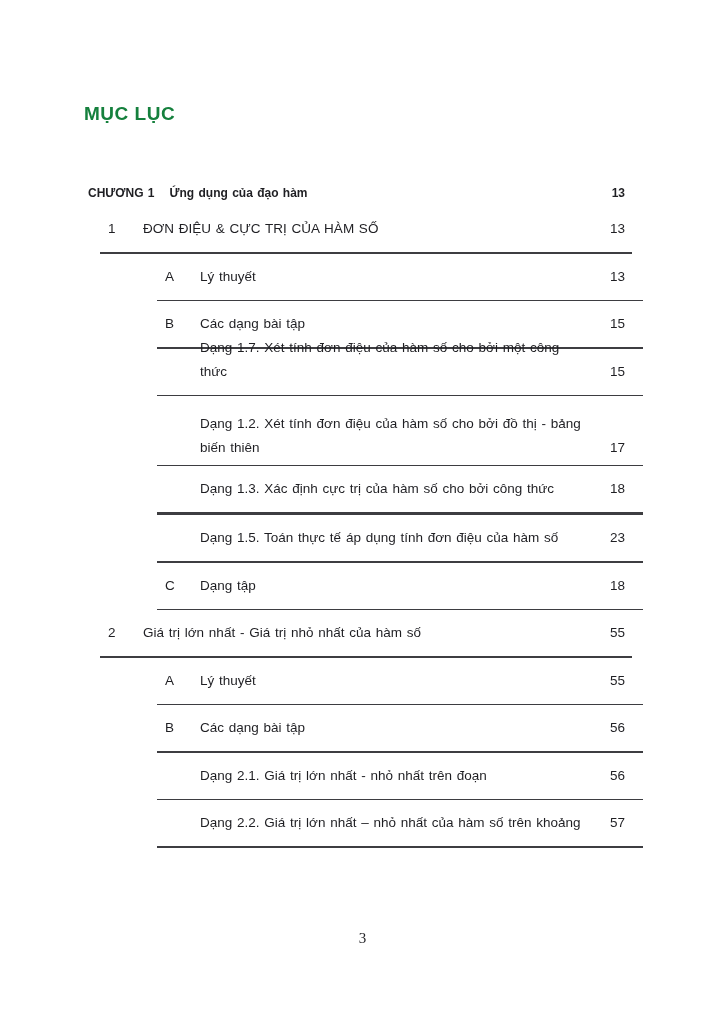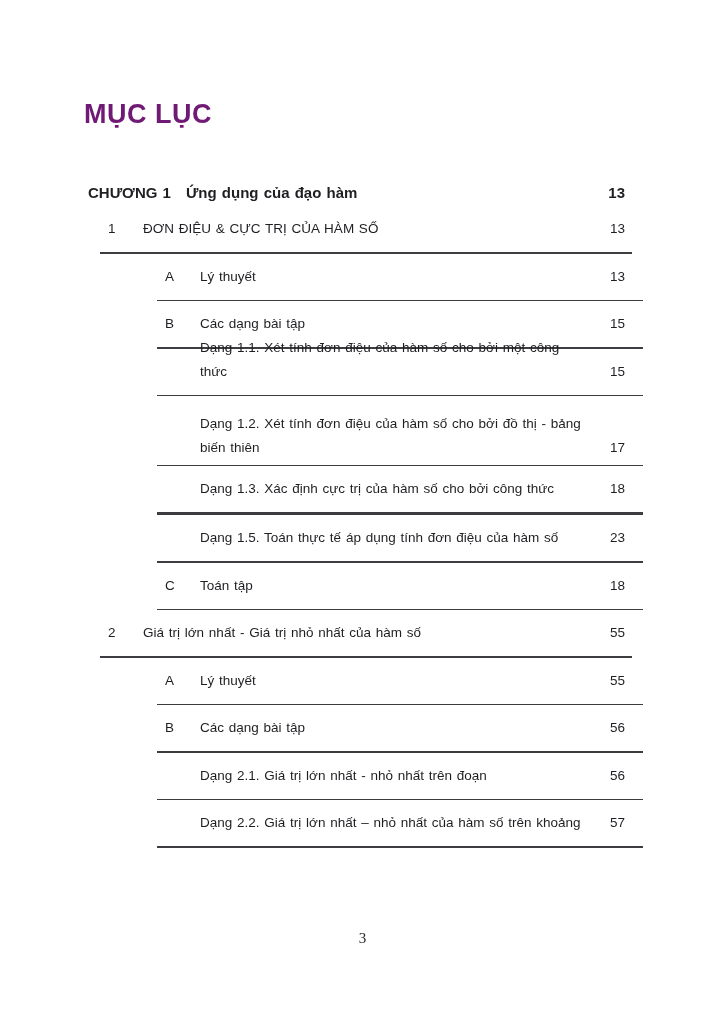--- a/index.html
+++ b/index.html
@@ -4,28 +4,28 @@
 <style>
   html,body { margin:0; padding:0; }
   body {
     width:725px; height:1024px; background:#ffffff; overflow:hidden;
     font-family:"Liberation Sans", sans-serif; color:#1f1f23;
   }
   .page { position:relative; width:725px; height:1024px; background:#fff; }
 
   .doc-title {
     position:absolute; top:98px; left:84px;
-    font-size:27px; font-weight:bold; letter-spacing:0.5px;
-    color:#701a75; line-height:32px;
+    font-size:19px; font-weight:bold; letter-spacing:0.5px;
+    color:#15803d; line-height:32px;
   }
 
   .chapter-row {
     position:absolute; top:181px; left:88px; right:100px;
     display:flex; align-items:baseline;
-    font-size:15px; font-weight:bold; line-height:24px; word-spacing:1px;
+    font-size:12px; font-weight:bold; line-height:24px; word-spacing:1px;
   }
   .chapter-title { margin-left:15px; flex:1; }
 
   .toc-list { position:absolute; top:206px; left:0; right:0; }
 
   .entry {
     display:flex; align-items:flex-end; box-sizing:border-box;
     height:46px; padding-bottom:11px; padding-right:100px;
     font-size:13.5px; line-height:24px; word-spacing:1px;
   }
@@ -76,21 +76,21 @@
     <div class="rule l2"></div>
 
     <div class="entry sub">
       <span class="num">B</span>
       <span class="label">Các dạng bài tập</span>
       <span class="pagenum">15</span>
     </div>
     <div class="rule l2"></div>
 
     <div class="entry dang">
-      <span class="label">Dạng 1.1. Xét tính đơn điệu của hàm số cho bởi một công thức</span>
+      <span class="label">Dạng 1.7. Xét tính đơn điệu của hàm số cho bởi một công thức</span>
       <span class="pagenum">15</span>
     </div>
     <div class="rule l2"></div>
 
     <div class="entry dang two">
       <span class="label">Dạng 1.2. Xét tính đơn điệu của hàm số cho bởi đồ thị - bảng biến thiên</span>
       <span class="pagenum">17</span>
     </div>
     <div class="rule l2"></div>
 
@@ -103,21 +103,21 @@
     <div class="rule l2"></div>
 
     <div class="entry dang">
       <span class="label">Dạng 1.5. Toán thực tế áp dụng tính đơn điệu của hàm số</span>
       <span class="pagenum">23</span>
     </div>
     <div class="rule l2"></div>
 
     <div class="entry sub">
       <span class="num">C</span>
-      <span class="label">Toán tập</span>
+      <span class="label">Dạng tập</span>
       <span class="pagenum">18</span>
     </div>
     <div class="rule l2"></div>
 
     <div class="entry section">
       <span class="num">2</span>
       <span class="label">Giá trị lớn nhất - Giá trị nhỏ nhất của hàm số</span>
       <span class="pagenum">55</span>
     </div>
     <div class="rule l1"></div>

